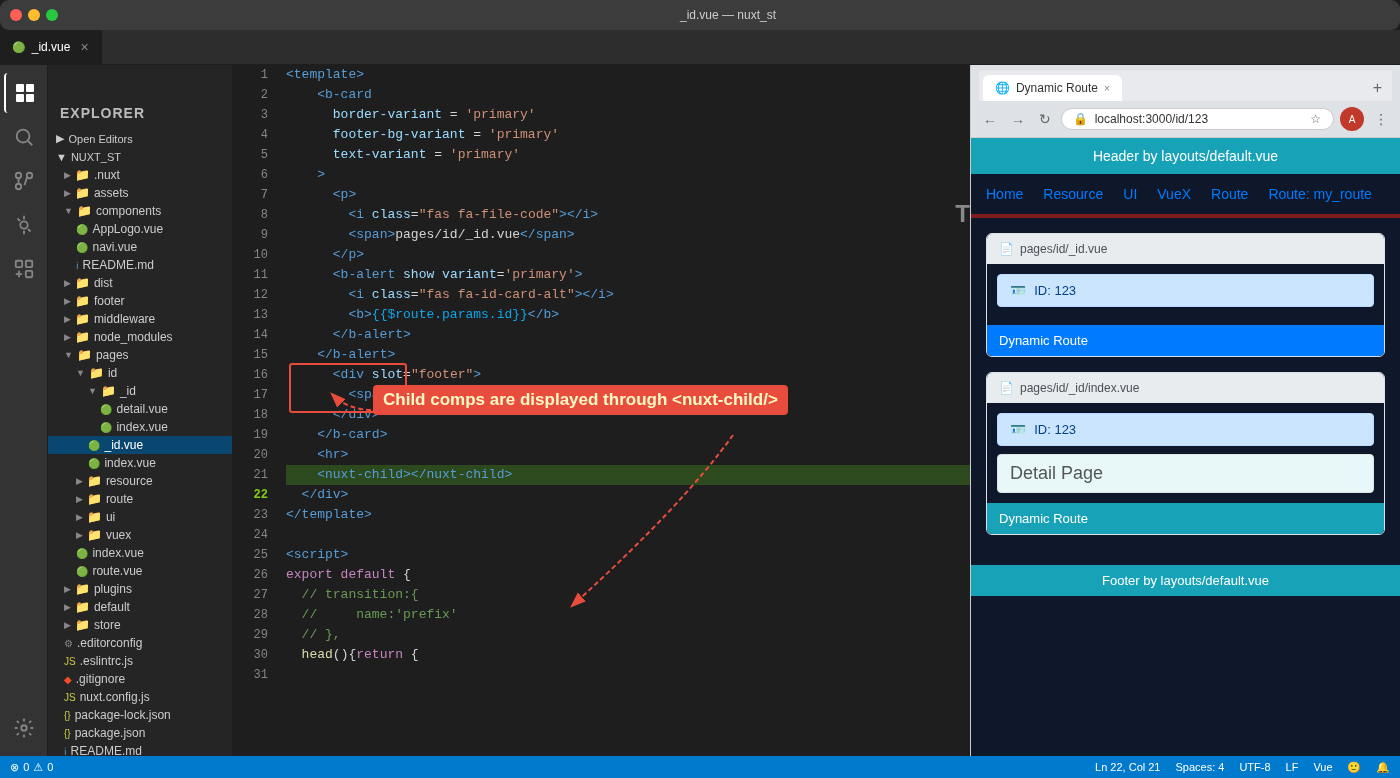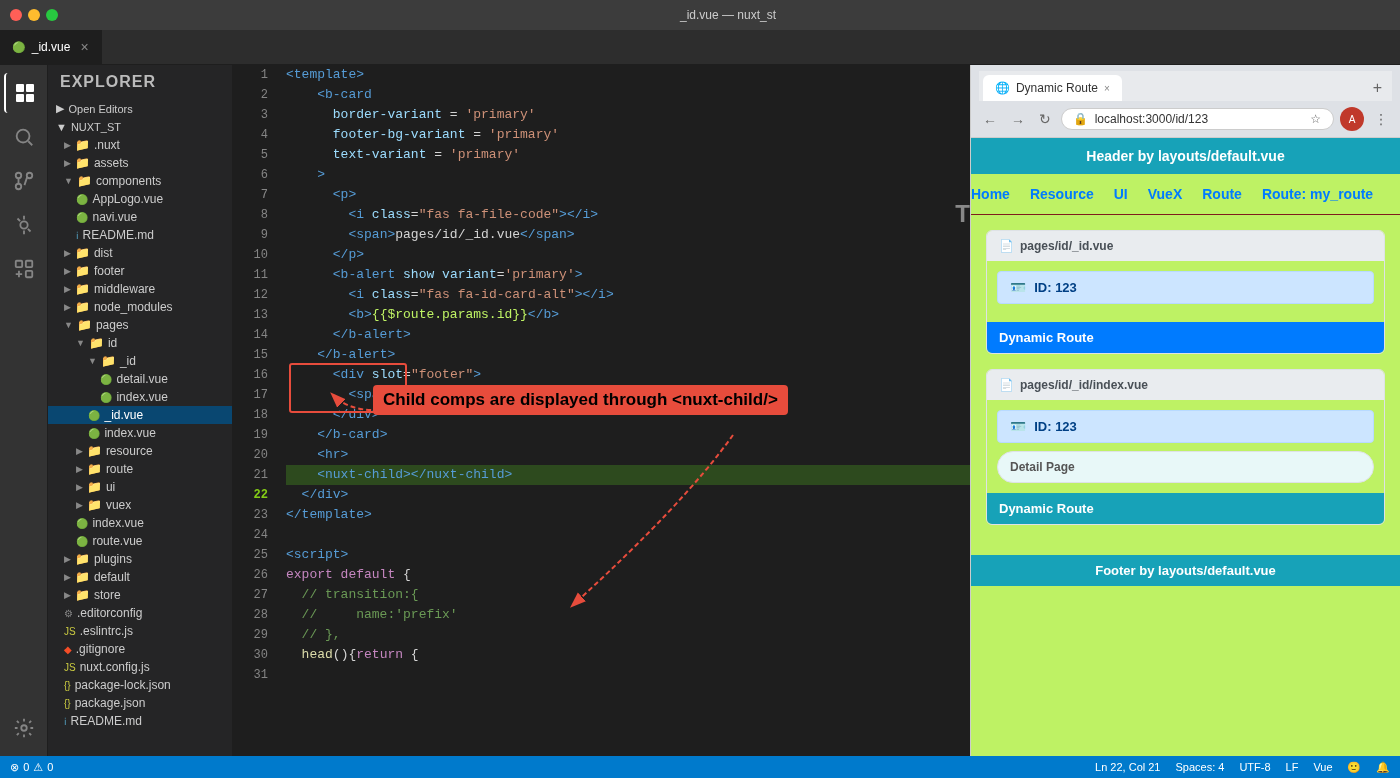--- a/index.html
+++ b/index.html
@@ -7,20 +7,21 @@
 
     
     .title-bar {
       height: 30px;
       background: #3c3c3c;
       display: flex;
       align-items: center;
       padding: 0 10px;
       gap: 8px;
       flex-shrink: 0;
+      border-radius: 9px;
     }
     .title-bar-dots { display: flex; gap: 6px; }
     .dot { width: 12px; height: 12px; border-radius: 50%; }
     .dot-red { background: #ff5f57; }
     .dot-yellow { background: #febc2e; }
     .dot-green { background: #28c840; }
     .title-bar-title { color: #ccc; font-size: 12px; margin-left: auto; margin-right: auto; }
 
     
     .tab-bar {
@@ -58,25 +59,26 @@
       width: 185px;
       background: #252526;
       flex-shrink: 0;
       display: flex;
       flex-direction: column;
       overflow: hidden;
       border-right: 1px solid #1e1e1e;
     }
     .sidebar-header {
       padding: 8px 12px;
-      font-size: 16px;
+      font-size: 14px;
       color: #bbb;
       letter-spacing: 1px;
       font-weight: 600;
       text-transform: uppercase;
+      margin-top: 32px;
     }
     .sidebar-section-header {
       padding: 3px 8px;
       font-size: 11px;
       color: #ccc;
       display: flex;
       align-items: center;
       gap: 4px;
       cursor: pointer;
     }
@@ -259,33 +261,33 @@
       color: #555;
       border-radius: 6px 6px 0 0;
       display: flex;
       align-items: center;
       gap: 6px;
       cursor: pointer;
     }
     .browser-tab.active { background: white; color: #333; }
     .browser-tab-close { font-size: 10px; color: #888; }
     .new-tab-btn { background: none; border: none; color: #666; font-size: 16px; padding: 4px 6px; cursor: pointer; margin-left: auto; }
-    .browser-content { flex: 1; background: #bef264; overflow: auto; padding: 0; font-weight: bold; }
+    .browser-content { flex: 1; background: #0f172a; overflow: auto; padding: 0; }
     .browser-header-bar {
       background: #17a2b8;
       color: white;
       padding: 10px 15px;
       font-size: 14px;
       text-align: center;
     }
     .browser-nav-links {
       display: flex;
       gap: 20px;
-      padding: 12px 0;
-      border-bottom: 1px solid #7f1d1d;
+      padding: 12px 15px;
+      border-bottom: 4px solid #7f1d1d;
     }
     .nav-link {
       color: #007bff;
       font-size: 14px;
       text-decoration: none;
       cursor: pointer;
     }
     .browser-main { padding: 15px; }
     .card-outer {
       border: 1px solid #dee2e6;
@@ -311,23 +313,23 @@
       padding: 8px 12px;
       font-size: 13px;
       color: #004085;
       display: flex;
       align-items: center;
       gap: 8px;
       margin-bottom: 8px;
     }
     .sub-card {
       border: 1px solid #dee2e6;
-      border-radius: 16px;
+      border-radius: 4px;
       padding: 8px 12px;
-      font-size: 12px;
+      font-size: 18px;
       color: #555;
       background: #e8f8f8;
     }
     .card-footer-blue {
       background: #007bff;
       color: white;
       padding: 8px 12px;
       font-size: 13px;
     }
     .card-footer-teal {
@@ -633,21 +635,21 @@
           <div class="code-line">      <span class="attr">border-variant</span> = <span class="string">'primary'</span></div>
           <div class="code-line">      <span class="attr">footer-bg-variant</span> = <span class="string">'primary'</span></div>
           <div class="code-line">      <span class="attr">text-variant</span> = <span class="string">'primary'</span></div>
           <div class="code-line">    <span class="tag">&gt;</span></div>
           <div class="code-line">      <span class="tag">&lt;p&gt;</span></div>
           <div class="code-line">        <span class="tag">&lt;i</span> <span class="attr">class</span>=<span class="string">"fas fa-file-code"</span><span class="tag">&gt;&lt;/i&gt;</span></div>
           <div class="code-line">        <span class="tag">&lt;span&gt;</span><span style="color:#d4d4d4;">pages/id/_id.vue</span><span class="tag">&lt;/span&gt;</span></div>
           <div class="code-line">      <span class="tag">&lt;/p&gt;</span></div>
           <div class="code-line">      <span class="tag">&lt;b-alert</span> <span class="attr">show</span> <span class="attr">variant</span>=<span class="string">'primary'</span><span class="tag">&gt;</span></div>
           <div class="code-line">        <span class="tag">&lt;i</span> <span class="attr">class</span>=<span class="string">"fas fa-id-card-alt"</span><span class="tag">&gt;&lt;/i&gt;</span></div>
-          <div class="code-line">        <span class="tag">&lt;b&gt;</span><span style="color:#bef264;">{{$route.params.id}}</span><span class="tag">&lt;/b&gt;</span></div>
+          <div class="code-line">        <span class="tag">&lt;b&gt;</span><span style="color:#0ea5e9;">{{$route.params.id}}</span><span class="tag">&lt;/b&gt;</span></div>
           <div class="code-line">      <span class="tag">&lt;/b-alert&gt;</span></div>
           <div class="code-line">    <span class="tag">&lt;/b-alert&gt;</span></div>
           <div class="code-line">      <span class="tag">&lt;div</span> <span class="attr">slot</span>=<span class="string">"footer"</span><span class="tag">&gt;</span></div>
           <div class="code-line">        <span class="tag">&lt;span</span> <span class="attr">style</span>=<span class="string">'color:white'</span><span class="tag">&gt;</span><span style="color:#d4d4d4;">Dynamic Route</span><span class="tag">&lt;/span&gt;</span></div>
           <div class="code-line">      <span class="tag">&lt;/div&gt;</span></div>
           <div class="code-line">    <span class="tag">&lt;/b-card&gt;</span></div>
           <div class="code-line">    <span class="tag">&lt;hr&gt;</span></div>
           <div class="code-line highlighted" style="background:#2d4a1e;">    <span class="tag">&lt;nuxt-child&gt;</span><span class="tag">&lt;/nuxt-child&gt;</span></div>
           <div class="code-line">  <span class="tag">&lt;/div&gt;</span></div>
           <div class="code-line"><span class="tag">&lt;/template&gt;</span></div>
@@ -658,21 +660,21 @@
           <div class="code-line">  <span class="comment">//     name:'prefix'</span></div>
           <div class="code-line">  <span class="comment">// },</span></div>
           <div class="code-line">  <span class="func">head</span>(){<span class="keyword">return</span> {</div>
         </div>
       </div>
 
       <div class="annotation-overlay">
 
         <div style="position:absolute; top:298px; left:56px; width:118px; height:50px; border:2px solid #e74c3c; border-radius:3px;"></div>
 
-        <div style="position:absolute; top:320px; left:140px; background:#e74c3c; color:#000000; font-size:17px; font-weight:bold; padding:5px 10px; border-radius:4px; white-space:nowrap; z-index:10;">Child comps are displayed through &lt;nuxt-child/&gt;</div>
+        <div style="position:absolute; top:320px; left:140px; background:#e74c3c; color:#fef9c3; font-size:17px; font-weight:bold; padding:5px 10px; border-radius:4px; white-space:nowrap; z-index:10;">Child comps are displayed through &lt;nuxt-child/&gt;</div>
 
         <svg style="position:absolute; top:0; left:0; width:100%; height:100%; overflow:visible; pointer-events:none;">
 
           <path d="M 200 330 Q 130 360 100 330" stroke="#e74c3c" stroke-width="2" fill="none" stroke-dasharray="5,3" marker-end="url(#arr)"></path>
 
           <defs>
             <marker id="arr" markerWidth="8" markerHeight="8" refX="6" refY="3" orient="auto">
               <path d="M0,0 L0,6 L8,3 z" fill="#e74c3c"></path>
             </marker>
           </defs>

